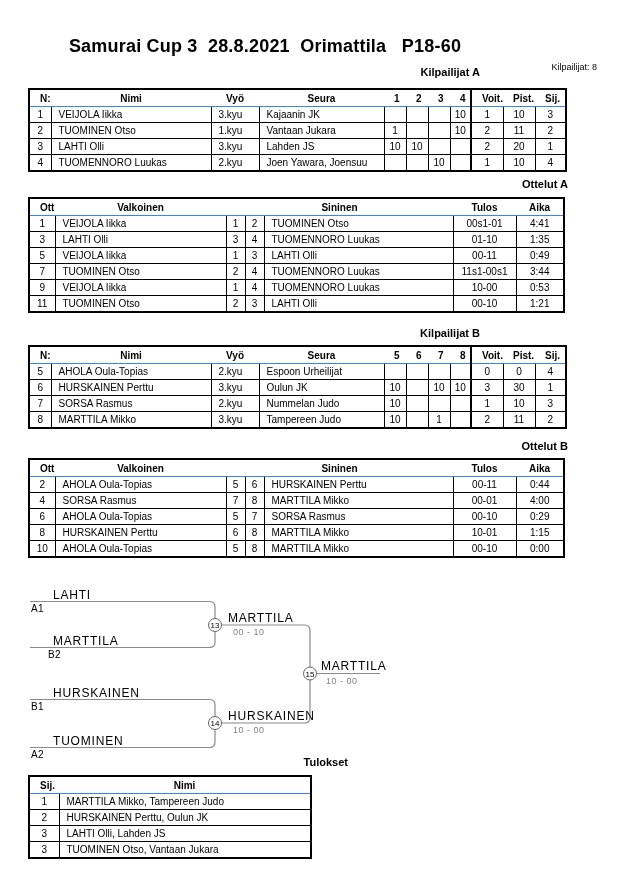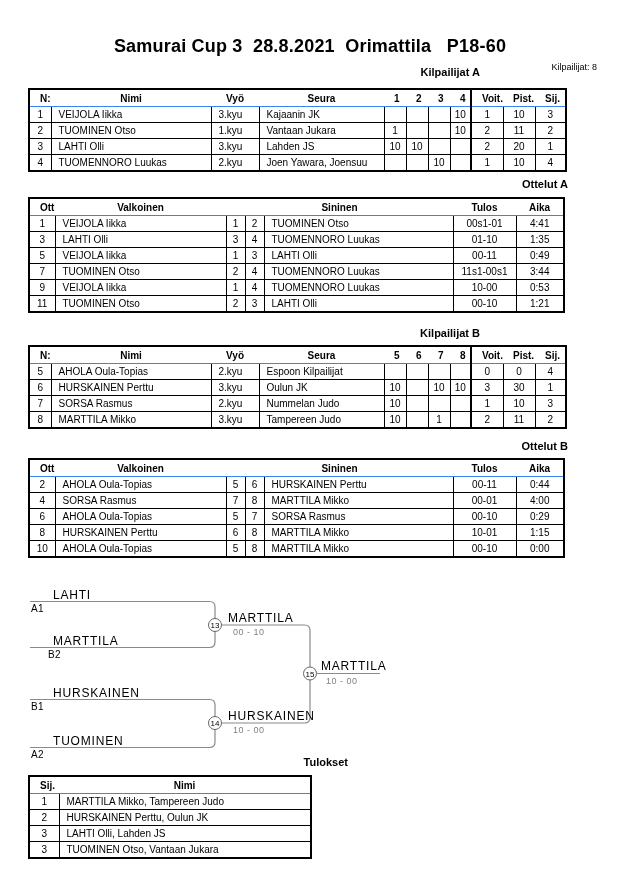--- a/index.html
+++ b/index.html
@@ -2,21 +2,21 @@
 <html style="--line-color: #8a8a8a; --circle-color: #666666; --score-color: #808080;"><head>
 <meta charset="utf-8">
 <style>
   html,body { margin:0; padding:0; background:#fff; }
   .page {
     position:relative; width:630px; height:891px; background:#ffffff;
     font-family:"Liberation Sans", sans-serif; color:#000; overflow:hidden;
   }
   .main-title {
     position:absolute; left:0; top:36px; width:530px; text-align:center;
-    font-size:18px; font-weight:bold; white-space:pre; letter-spacing:0.2px;margin-left:45px;
+    font-size:18px; font-weight:bold; white-space:pre; letter-spacing:0.2px;
   }
   .sec-title { position:absolute; font-size:11px; font-weight:bold; text-align:right; }
   .t-poolA   { left:0; top:66px;  width:480px; }
   .t-matchA  { left:0; top:178px; width:568px; }
   .t-poolB   { left:0; top:327px; width:480px; }
   .t-matchB  { left:0; top:440px; width:568px; }
   .t-results { left:0; top:756px; width:348px; }
   .note { position:absolute; left:397px; top:62px; width:200px; text-align:right; font-size:9px; }
 
   table.grid {
@@ -250,21 +250,21 @@
         <th class="sep">Voit.</th>
         <th>Pist.</th>
         <th>Sij.</th>
       </tr>
     </thead>
     <tbody>
         <tr>
           <td>5</td>
           <td class="l">AHOLA Oula-Topias</td>
           <td class="l">2.kyu</td>
-          <td class="l">Espoon Kilpailijat</td>
+          <td class="l">Espoon Urheilijat</td>
           <td></td>
           <td></td>
           <td></td>
           <td></td>
           <td class="sep">0</td>
           <td>0</td>
           <td>4</td>
         </tr>
         <tr>
           <td>6</td>

